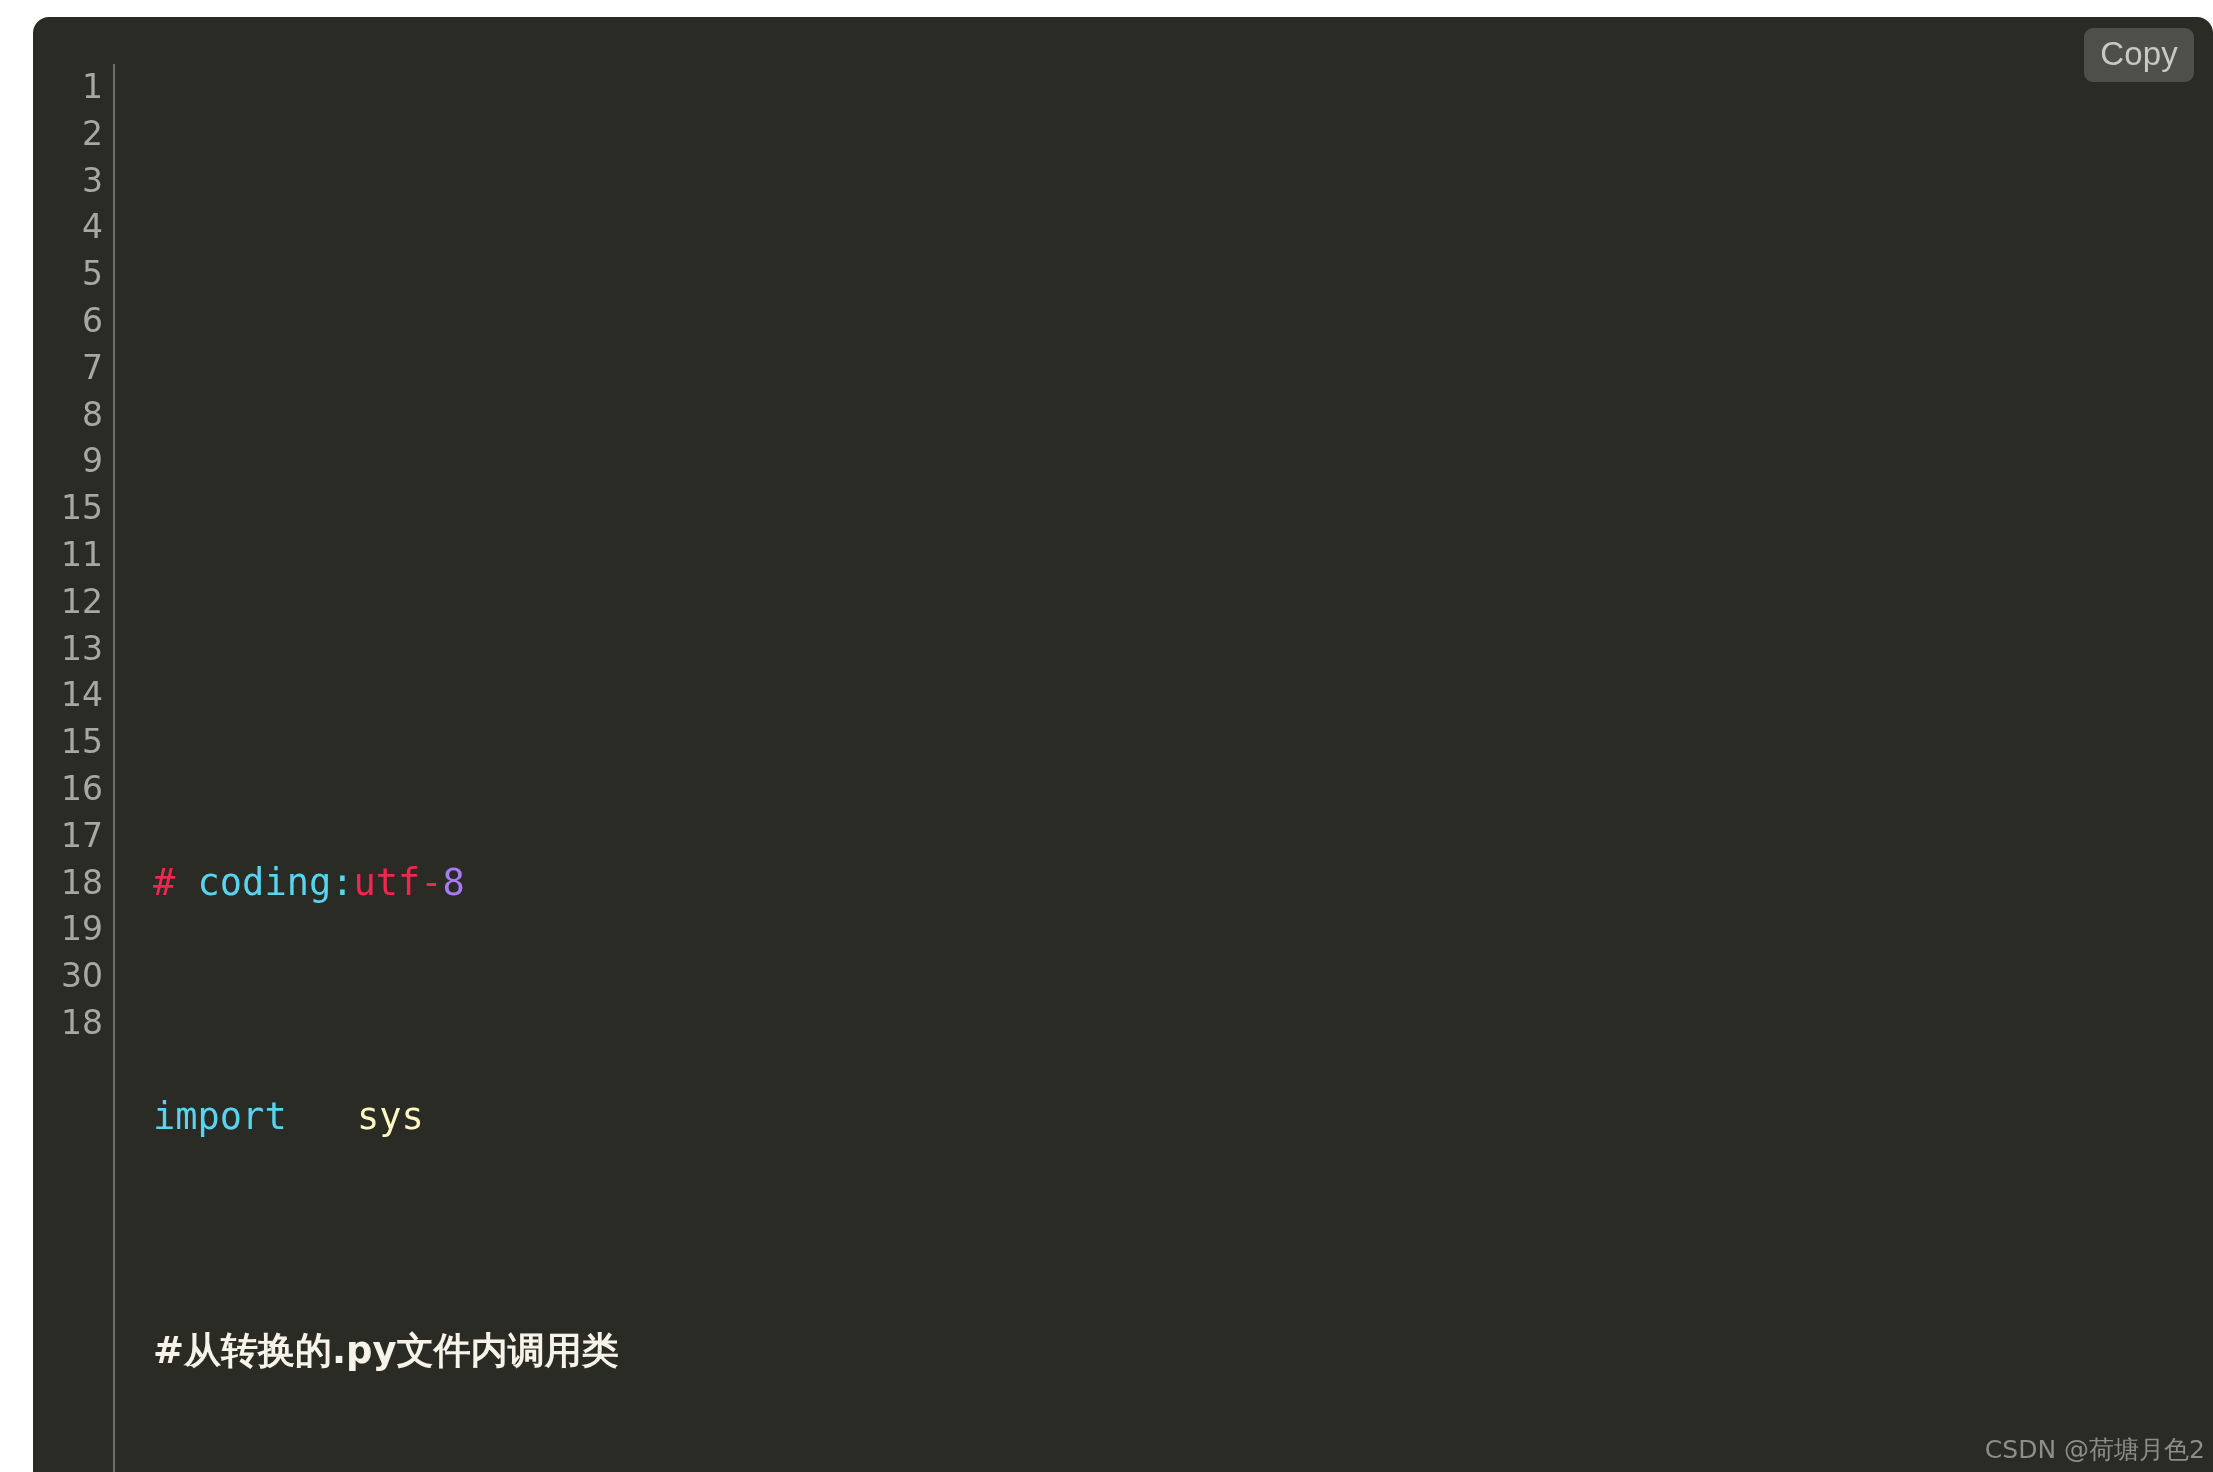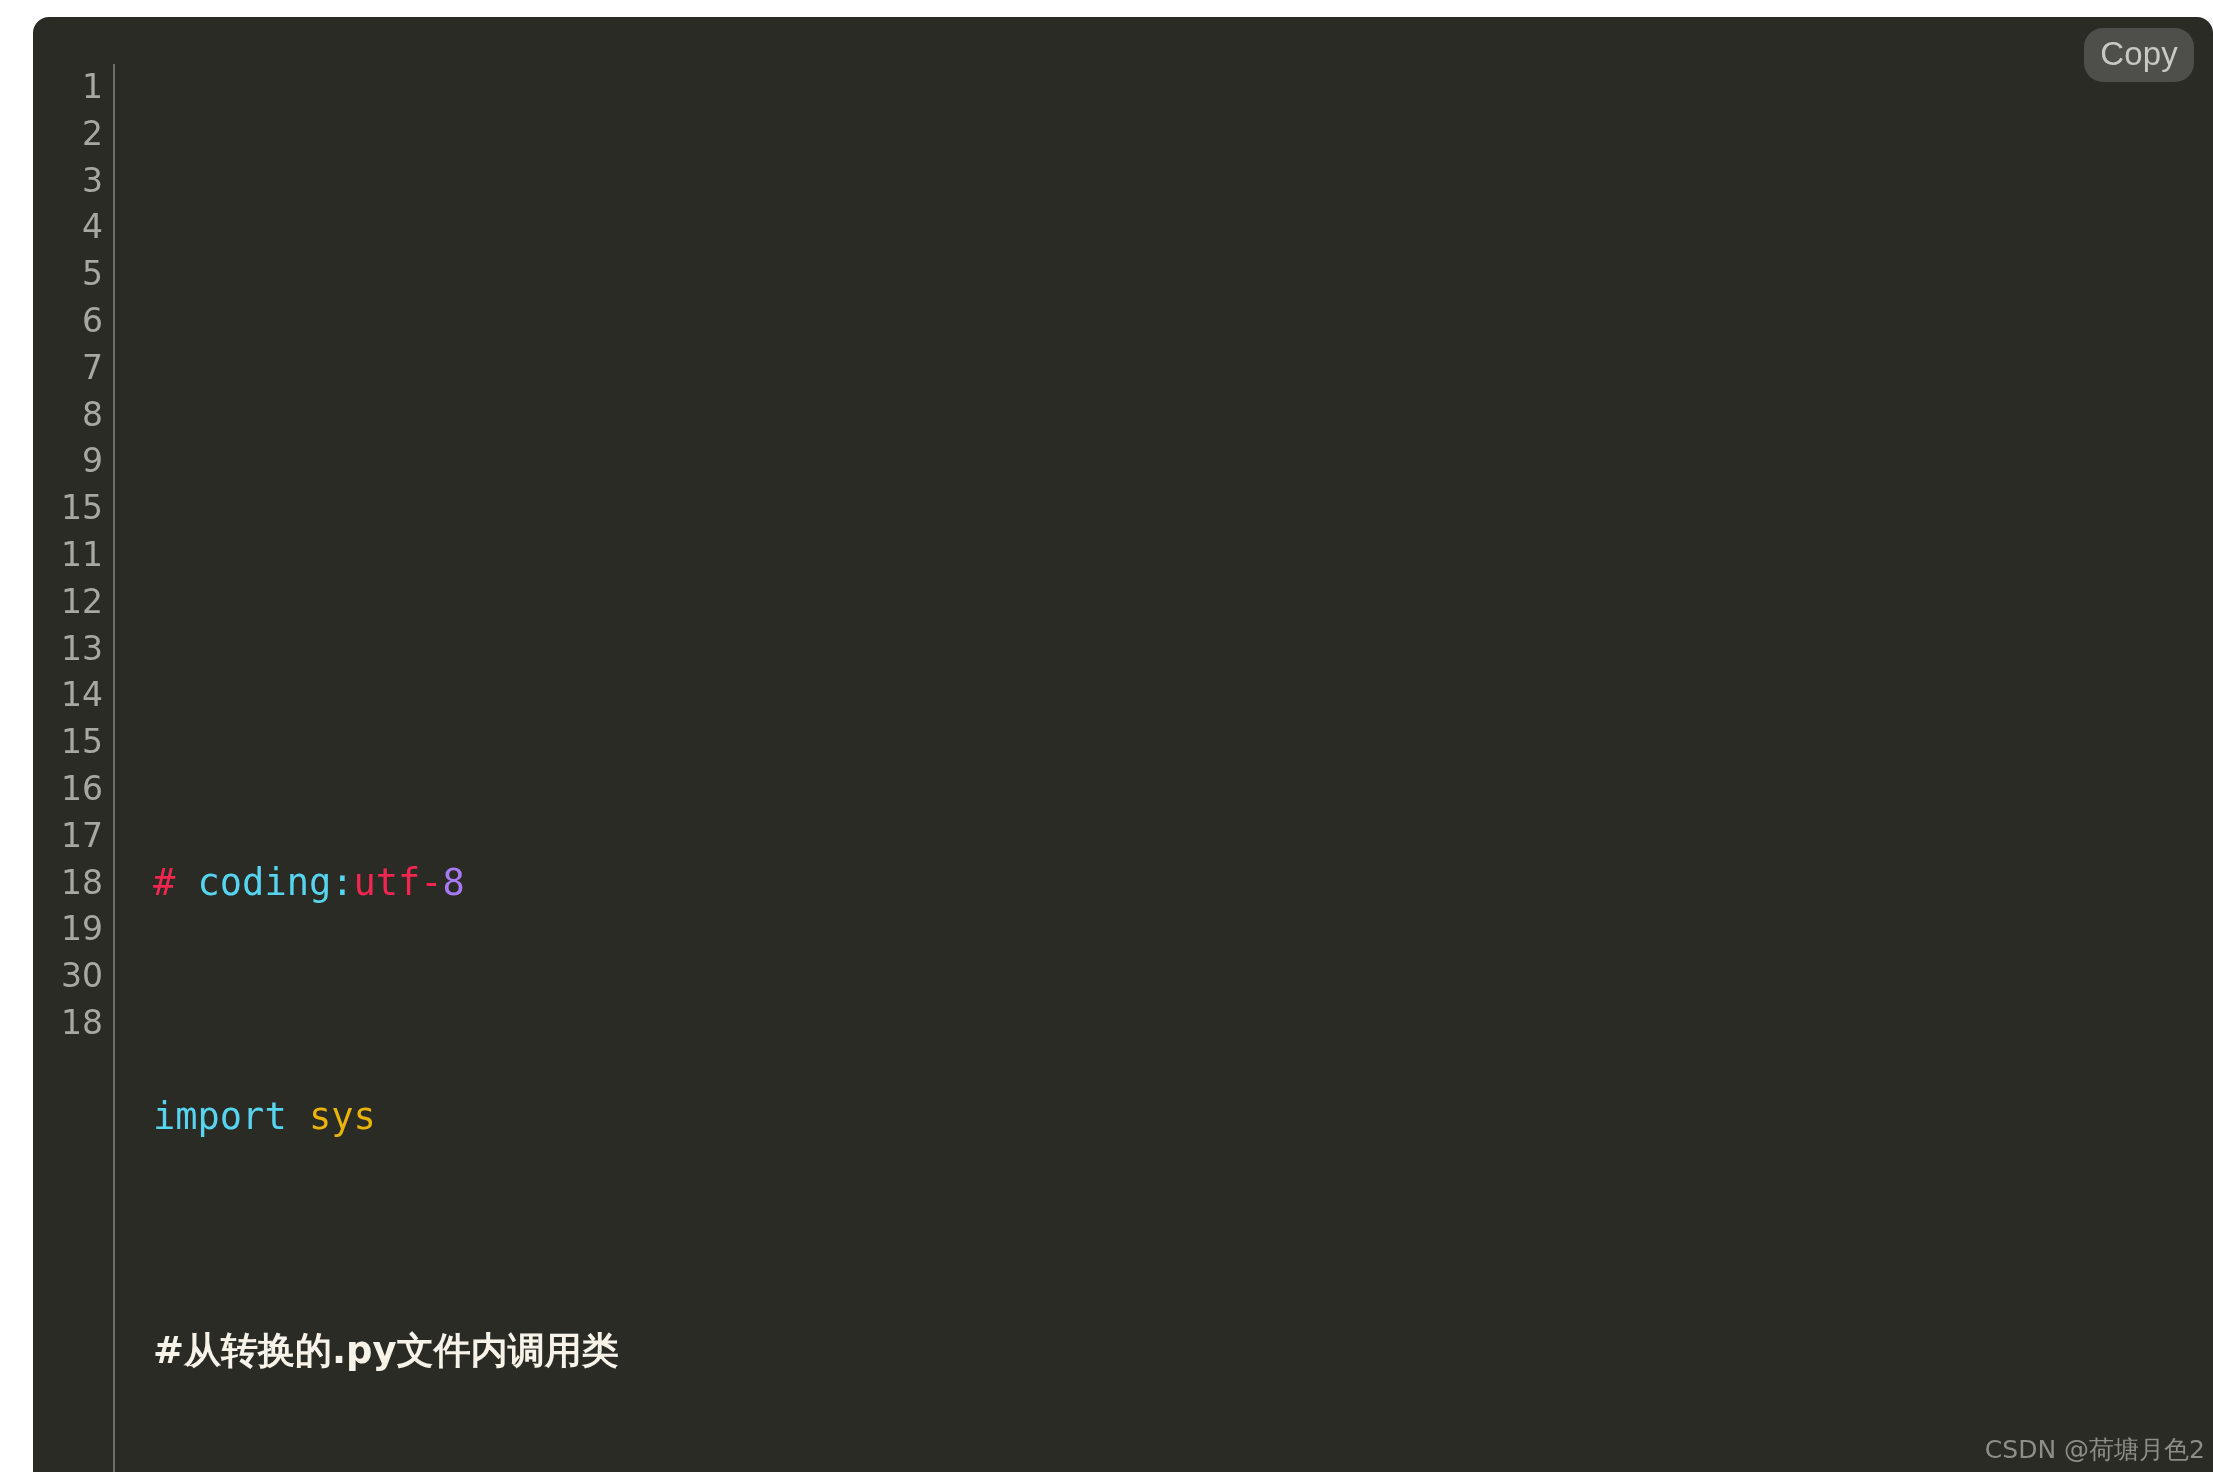--- a/index.html
+++ b/index.html
@@ -36,21 +36,21 @@
   #copy-button {
     position: absolute;
     right: 19px;
     top: 11px;
     background: #4e4e4a;
     color: #c9c9c4;
     font-family: "Liberation Sans", sans-serif;
     font-size: 33px;
     line-height: 1;
     padding: 9px 16px 12px 16px;
-    border-radius: 19px;
+    border-radius: 9px;
     border: none;
     cursor: pointer;
     letter-spacing: 0.2px;
     z-index: 5;
   }
 
   
   #code-area {
     position: absolute;
     left: 0;
@@ -91,21 +91,21 @@
 
   #code-lines .line {
     display: block;
     height: 46.8px;
     line-height: 46.8px;
     white-space: pre;
   }
 
   
   .tok-kw      { color: #56d4f0; }   
-  .tok-plain   { color: #eab308; }   
+  .tok-plain   { color: #fef9c3; margin-left: 48px; }   
   .tok-str     { color: #f2264f; }   
   .tok-cyan    { color: #56d4f0; }   
   .tok-num     { color: #a779f5; }   
   .tok-comment { color: #f7f3e8; }   
 
   
   .cjk { font-family: "DejaVu Sans", "Liberation Serif", serif; font-weight: bold; }
 
   
   #watermark {

